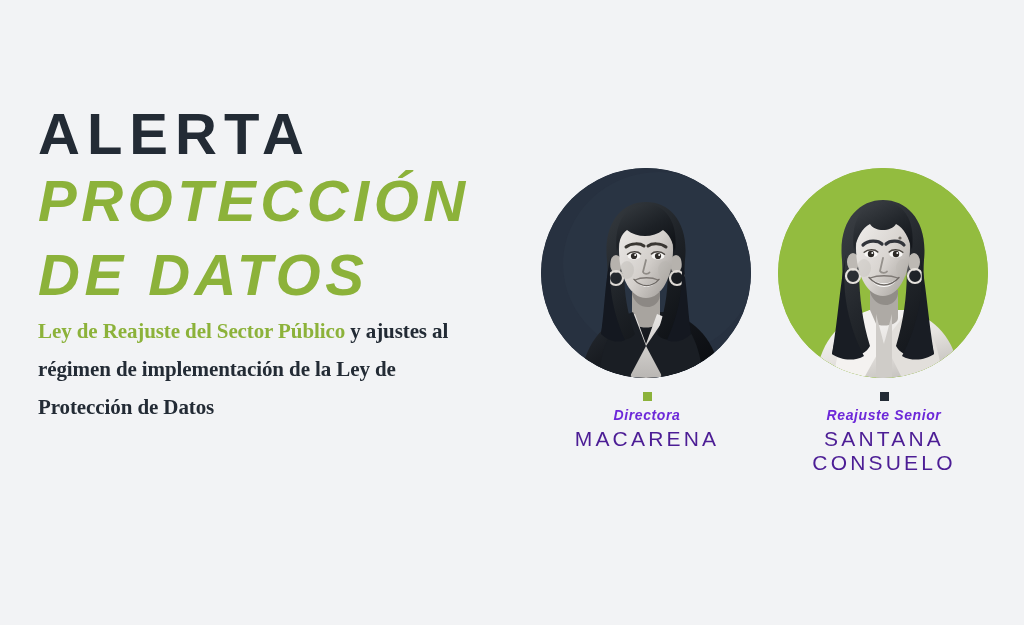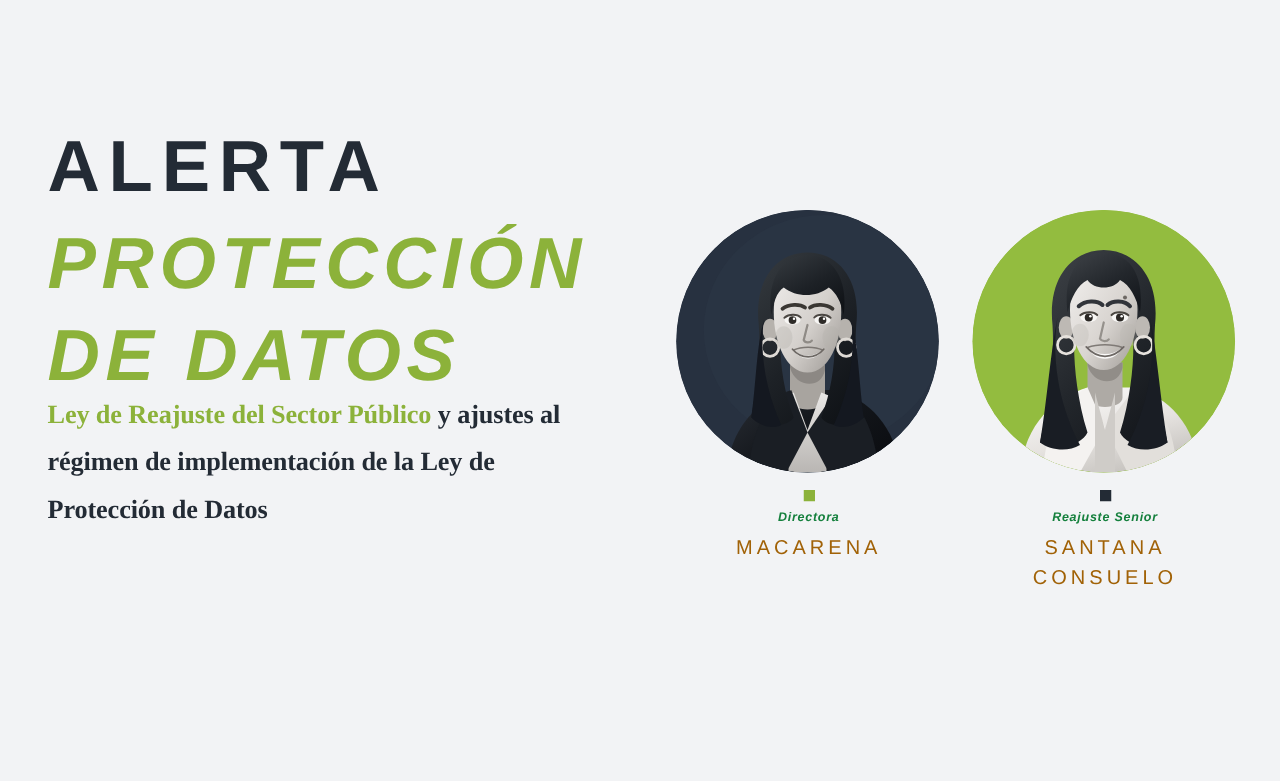--- a/index.html
+++ b/index.html
@@ -43,21 +43,21 @@
     font-family: "Liberation Sans", sans-serif;
     font-weight: 700;
     font-style: italic;
     font-size: 58px;
     line-height: 58px;
     letter-spacing: 4.5px;
     color: #8cb23a;
     margin: 0;
     white-space: nowrap;
   }
-  .headline.line1 { margin-top: 18px; }
+  .headline.line1 { margin-top: 8px; }
   .headline.line2 { margin-top: 16px; }
 
   .subhead {
     position: absolute;
     left: 38px;
     top: 312px;
     width: 450px;
     font-family: Liberation Serif, serif;
     font-weight: 700;
     font-size: 21px;
@@ -101,33 +101,33 @@
     margin: 14px auto 0 auto;
   }
   .marker.green { background: #8cb23a; }
   .marker.navy  { background: #232b35; }
 
   .role {
     margin-top: 6px;
     font-family: "Liberation Sans", sans-serif;
     font-style: italic;
     font-weight: 700;
-    font-size: 10px;
+    font-size: 14px;
     letter-spacing: 0.6px;
-    color: #15803d;
+    color: #6d28d9;
     line-height: 16px;
   }
   .person-name {
     margin-top: 4px;
     font-family: "Liberation Sans", sans-serif;
     font-weight: 400;
-    font-size: 16px;
+    font-size: 21px;
     line-height: 24px;
     letter-spacing: 3.2px;
-    color: #a16207;
+    color: #4c1d95;
     text-transform: uppercase;
   }
   .person-name .nm-line { display: block; }
 </style>
 </head>
 <body>
 
 <div class="canvas">
 
   <div class="headline-block">

